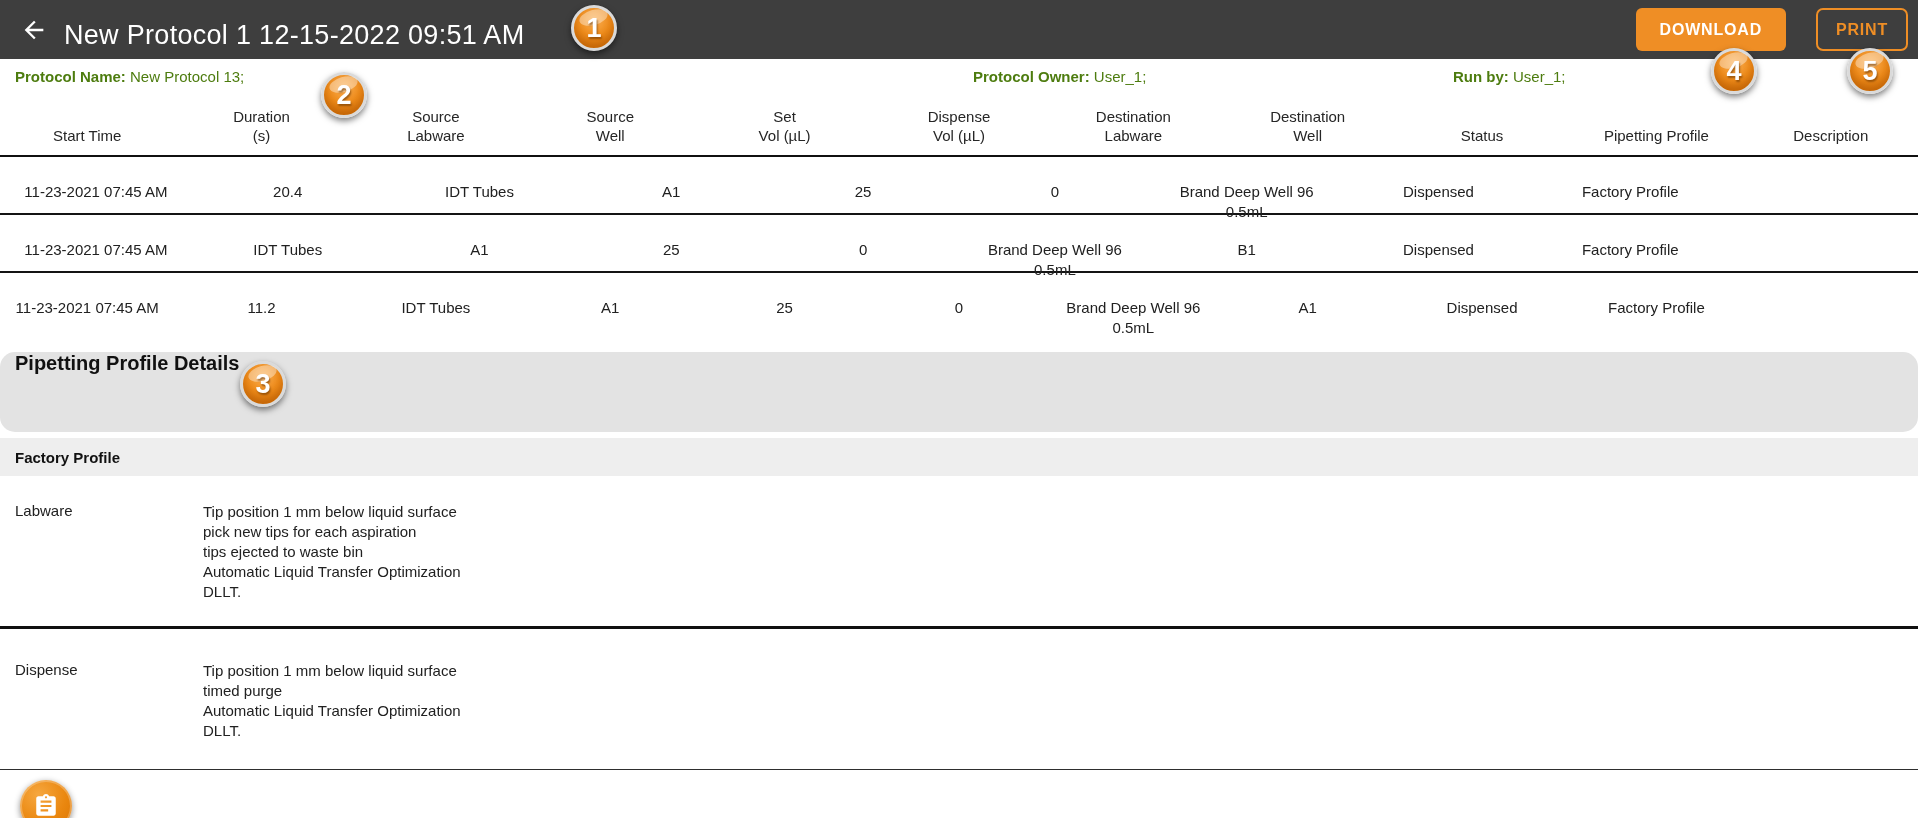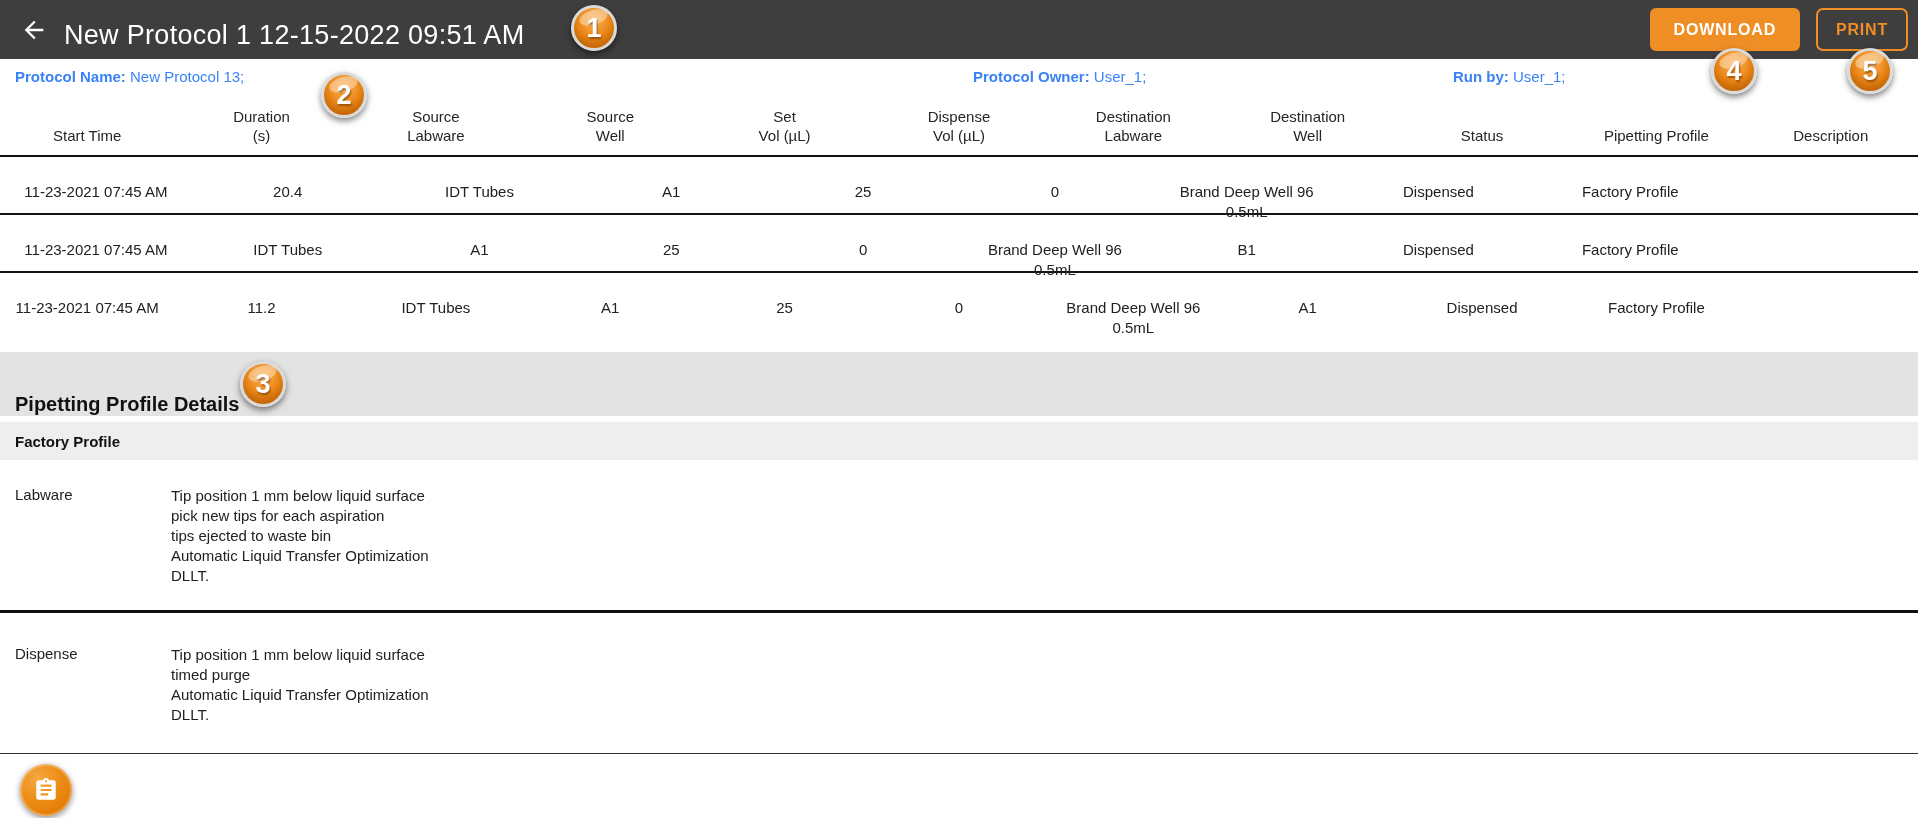--- a/index.html
+++ b/index.html
@@ -6,53 +6,53 @@
   html,body { width:1918px; height:818px; overflow:hidden; background:#fff;
     font-family:"Liberation Sans","DejaVu Sans",sans-serif; }
   body { position:relative; }
 
   
   .appbar { height:59px; background:#3E3E3E; display:flex; align-items:center; position:relative; }
   .back-btn { margin-left:16px; width:36px; height:36px; background:none; border:none;
     display:flex; align-items:center; justify-content:center; cursor:pointer; }
   .back-btn svg { width:28px; height:28px; fill:#fff; }
   .appbar-title { color:#fff; font-size:27px; font-weight:400; margin-left:12px; letter-spacing:.3px;margin-top:12px; }
-  .appbar-actions { position:absolute; right:10px; top:8px; display:flex; gap:16px;align-items:flex-end; }
+  .appbar-actions { position:absolute; right:10px; top:8px; display:flex; gap:30px;align-items:flex-end; }
   .btn-download { background:#EF8E25; color:#fff; font-weight:bold; font-size:16px;
     letter-spacing:.8px; border:none; border-radius:6px; padding:0 24px; height:43px; cursor:pointer;
     font-family:inherit; }
   .btn-print { background:transparent; color:#EF8E25; font-weight:bold; font-size:16px;
     letter-spacing:.8px; border:2px solid #EF8E25; border-radius:7px; padding:0 18px; height:43px;
     cursor:pointer; font-family:inherit; }
 
   
-  .meta { position:relative; height:34px; font-size:15px; color:#3b82f6;padding-left:44px; }
+  .meta { position:relative; height:34px; font-size:15px; color:#4d7c0f;padding-left:44px; }
   .meta-item { position:absolute; top:9px; white-space:nowrap; }
   .meta-item b { font-weight:bold; }
 
   
   .thead { display:flex; align-items:flex-end; min-height:64px; padding-bottom:10px;
     border-bottom:2px solid #101010; }
   .th { flex:1; text-align:center; white-space:pre-line; font-size:15px; line-height:19px; color:#262626; }
   .tr { display:flex; height:58px; padding-top:25px; border-bottom:2px solid #141414; }
   .tr:last-child { height:79px; border-bottom:none; }
   .td { flex:1; text-align:center; white-space:pre-line; font-size:15px; line-height:20px; color:#212121; }
 
   
-  .section-band { height:64px; background:#E3E3E3; display:flex; align-items:flex-end;
-    padding-left:15px; font-size:20px; font-weight:bold; color:#111; }
+  .section-band { height:80px; background:#E3E3E3; display:flex; align-items:flex-start;
+    padding-left:15px; font-size:20px; font-weight:bold; color:#111;border-radius:15px; }
   .profile-band { height:38px; background:#EEEEEE; display:flex; align-items:center;
     padding-left:15px; font-size:15px; font-weight:bold; color:#111; margin-top:6px; }
 
   
   .detail-block { display:flex; }
   .detail-block:nth-child(1) { padding:26px 0 24px; border-bottom:3px solid #101010; }
   .detail-block:nth-child(2) { padding:32px 0 28px; border-bottom:1px solid #2e2e2e; }
   .detail-label { width:171px; padding-left:15px; font-size:15px; color:#212121; }
-  .detail-lines { font-size:15px; line-height:20px; color:#212121; white-space:pre-line; }
+  .detail-lines { font-size:15px; line-height:20px; color:#212121; white-space:pre-line;margin-left:32px; }
 
   
   .fab { width:52px; height:52px; border-radius:50%; border:none; cursor:pointer;
     margin:10px 0 0 20px; display:flex; align-items:center; justify-content:center;
     background:radial-gradient(circle at 35% 28%, #F6A73F 0%, #EA870F 55%, #D97200 100%);
     box-shadow:0 2px 6px rgba(0,0,0,.45), inset 0 0 0 2px rgba(255,255,255,.25); }
   .fab svg { width:26px; height:26px; fill:#fff; }
 
   
   .callout { position:absolute; width:46px; height:46px; border-radius:50%;

